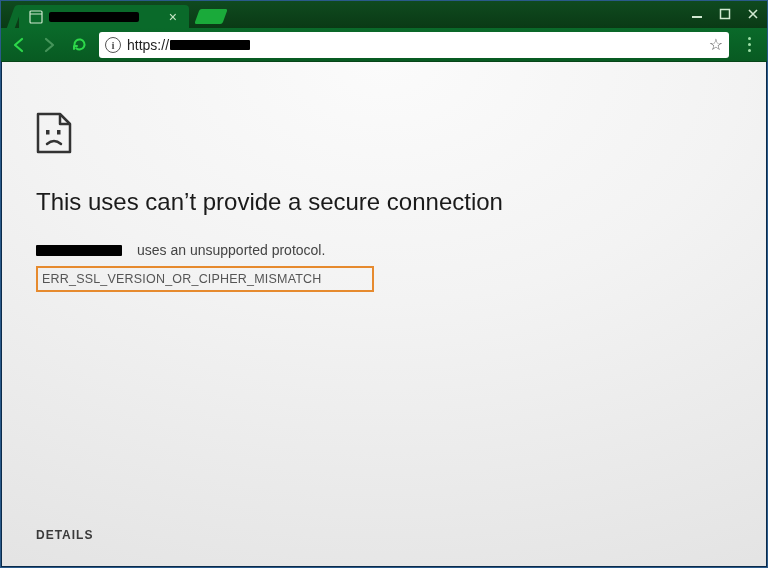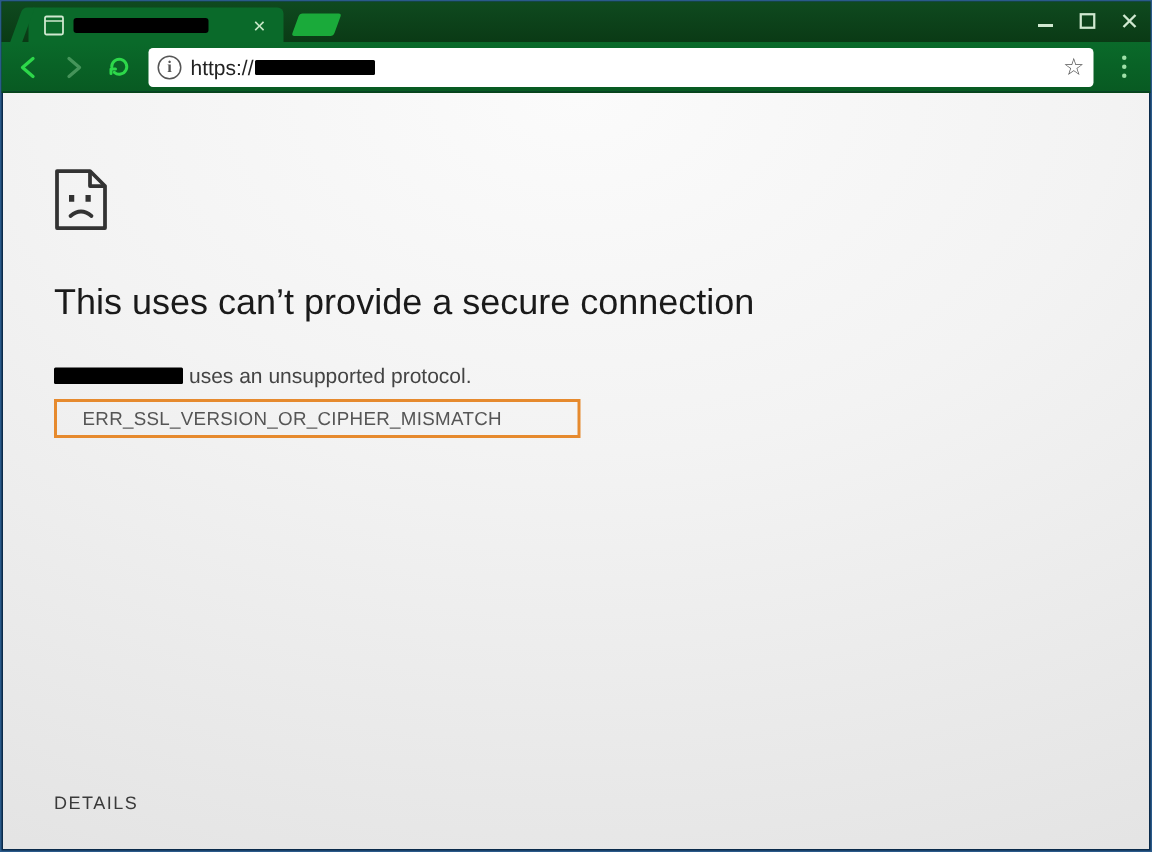--- a/index.html
+++ b/index.html
@@ -24,24 +24,24 @@
   .omnibox-info { width:16px; height:16px; border:1.5px solid #555; border-radius:50%; display:flex; align-items:center; justify-content:center; font-size:11px; color:#555; font-family: serif; font-weight:bold;}
   .omnibox-text { color:#222; font-size:14px; display:flex; align-items:center; gap:0;justify-content:flex-end; }
   .url-mask { display:inline-block; width: 80px; height: 10px; background:#000; border-radius:1px; margin-left:1px;}
   .omnibox-star { margin-left:auto; color:#555; font-size:16px; cursor:pointer;}
   .kebab { width:20px; display:flex; flex-direction:column; align-items:center; gap:3px; cursor:pointer;}
   .kebab span { width:3px; height:3px; background:#9fe0a8; border-radius:50%; }
   
   .content-wrap { position:absolute; top:61px; left:1px; right:1px; bottom:1px; background: radial-gradient(ellipse 900px 600px at 50% 0%, #fbfbfb 0%, #f3f3f3 40%, #e2e2e2 100%); padding: 50px 0 0 34px; }
   .sad-page { width: 36px; height: 42px; margin-bottom: 34px; }
   .heading { font-size: 24px; font-weight: 400; color: #1a1a1a; margin-bottom: 26px; }
-  .subline { font-size: 14px; color: #444; display:flex; align-items:center; gap:4px; margin-bottom: 6px;}
+  .subline { font-size: 14px; color: #444; display:flex; align-items:center; gap:15px; margin-bottom: 6px;}
   .host-mask { display:inline-block; width:86px; height:11px; background:#000; border-radius:1px;}
-  .errbox { display:inline-block; border: 2px solid #e68a2e; padding: 4px 50px 4px 17px; font-size: 12.5px; color: #555; letter-spacing: 0.2px; margin-top:2px;}
-  .details { position:absolute; left:34px; bottom:24px; font-size: 12px; font-weight:400; letter-spacing:1px; color:#3a3a3a; cursor:pointer;}
+  .errbox { display:inline-block; border: 2px solid #e68a2e; padding: 4px 50px 4px 4px; font-size: 12.5px; color: #555; letter-spacing: 0.2px; margin-top:2px;}
+  .details { position:absolute; left:34px; bottom:24px; font-size: 12px; font-weight:700; letter-spacing:1px; color:#3a3a3a; cursor:pointer;}
 </style>
 </head>
 <body>
 
 <div class="window">
 
   <div class="titlebar">
     <div class="tab">
       <span class="tab-icon">
         <svg viewBox="0 0 14 14" width="14" height="14">

